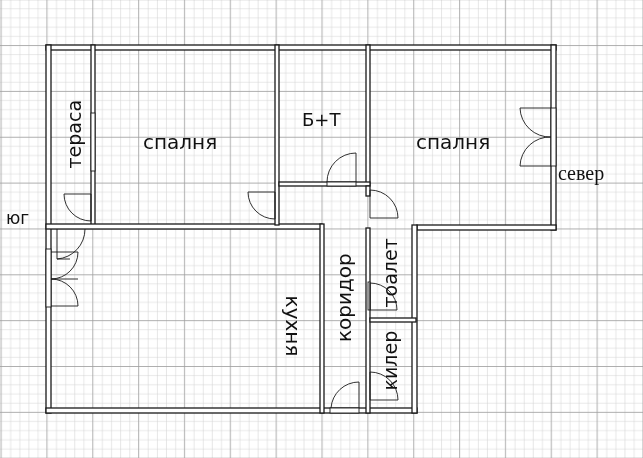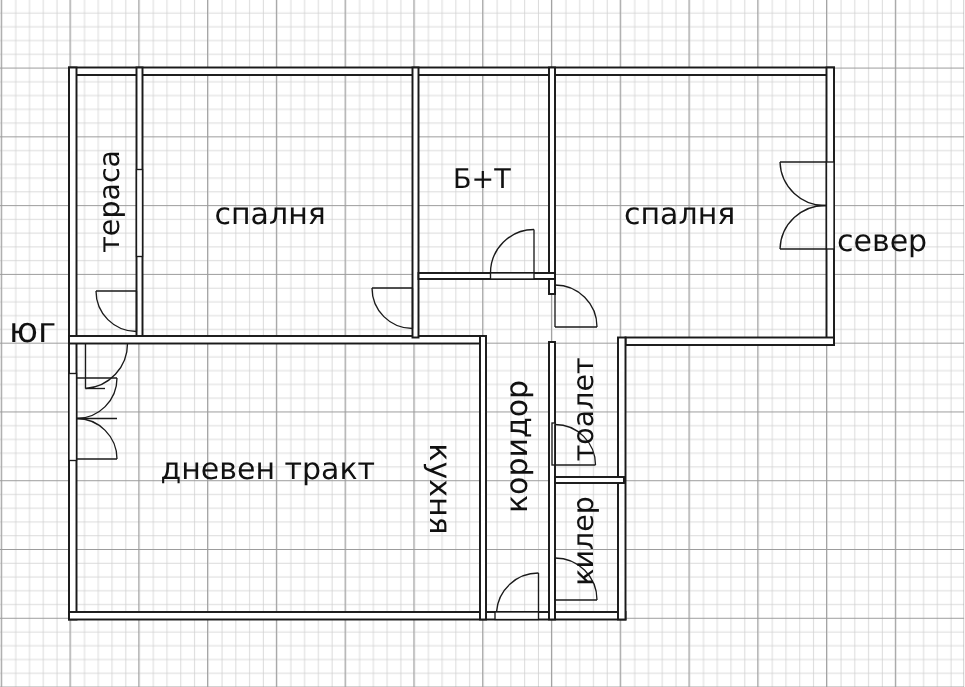--- a/index.html
+++ b/index.html
@@ -105,25 +105,24 @@
       <line x1="370" y1="372" x2="370" y2="400"></line>
       <path d="M370 372 A28 28 0 0 1 398 400"></path>
       <line x1="370" y1="400" x2="398" y2="400"></line>
 
       <rect x="330" y="408" width="29" height="5" fill="#fff" stroke="#1a1a1a"></rect>
       <line x1="359" y1="408" x2="359" y2="382"></line>
       <path d="M359 382 A28 28 0 0 0 331 408"></path>
     </g>
   </svg>
 
-  <span class="lbl" style="left:6px;top:210px;font-size:23px;">юг</span>
-  <span class="lbl" style="left:558px;top:150px;font-size:20px;">север</span>
+  <span class="lbl" style="left:6px;top:210px;font-size:17px;">юг</span>
+  <span class="lbl" style="left:558px;top:163px;font-size:20px;font-family:Liberation Serif, serif;">север</span>
 
   <span class="lbl rot" style="left:44px;top:129px;font-size:19px;width:60px;text-align:center;">тераса</span>
   <span class="lbl" style="left:143px;top:132px;font-size:20px;">спалня</span>
   <span class="lbl" style="left:302px;top:111px;font-size:18px;">Б+Т</span>
   <span class="lbl" style="left:416px;top:132px;font-size:20px;">спалня</span>
-  <span class="lbl" style="left:107px;top:302px;font-size:20px;">дневен тракт</span>
   <span class="lbl" style="left:263px;top:316px;font-size:20px;transform:rotate(90deg);">кухня</span>
   <span class="lbl rot" style="left:304px;top:292px;font-size:20px;width:80px;text-align:center;">коридор</span>
   <span class="lbl rot" style="left:360px;top:268px;font-size:19px;width:60px;text-align:center;">тоалет</span>
   <span class="lbl rot" style="left:367px;top:358px;font-size:19px;width:46px;text-align:center;">килер</span>
 </div>
 
 </body></html>

